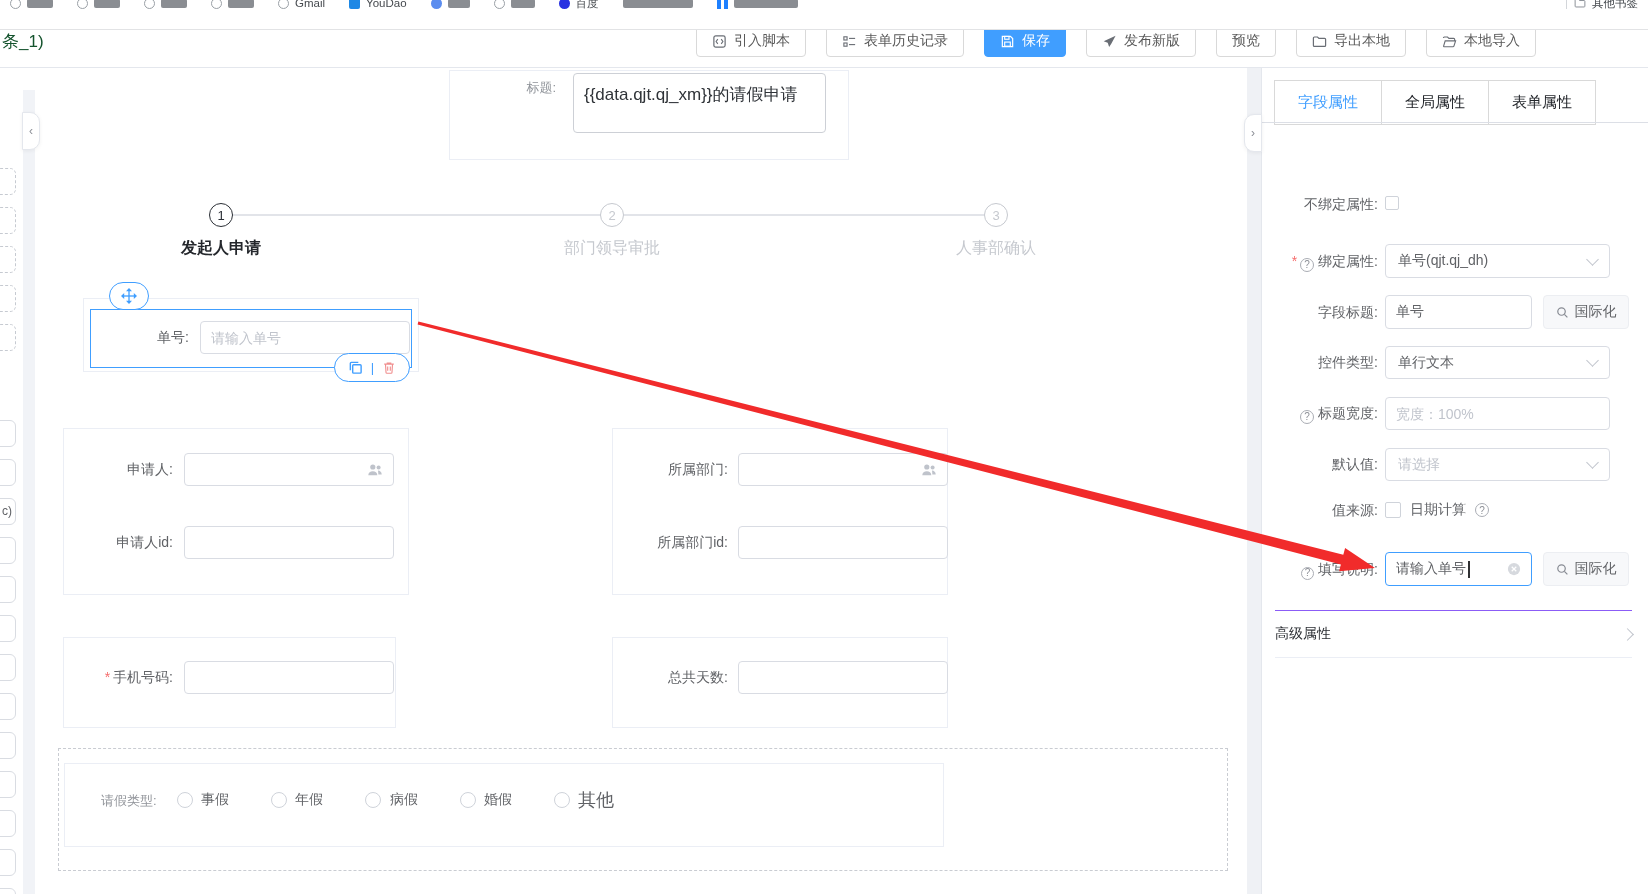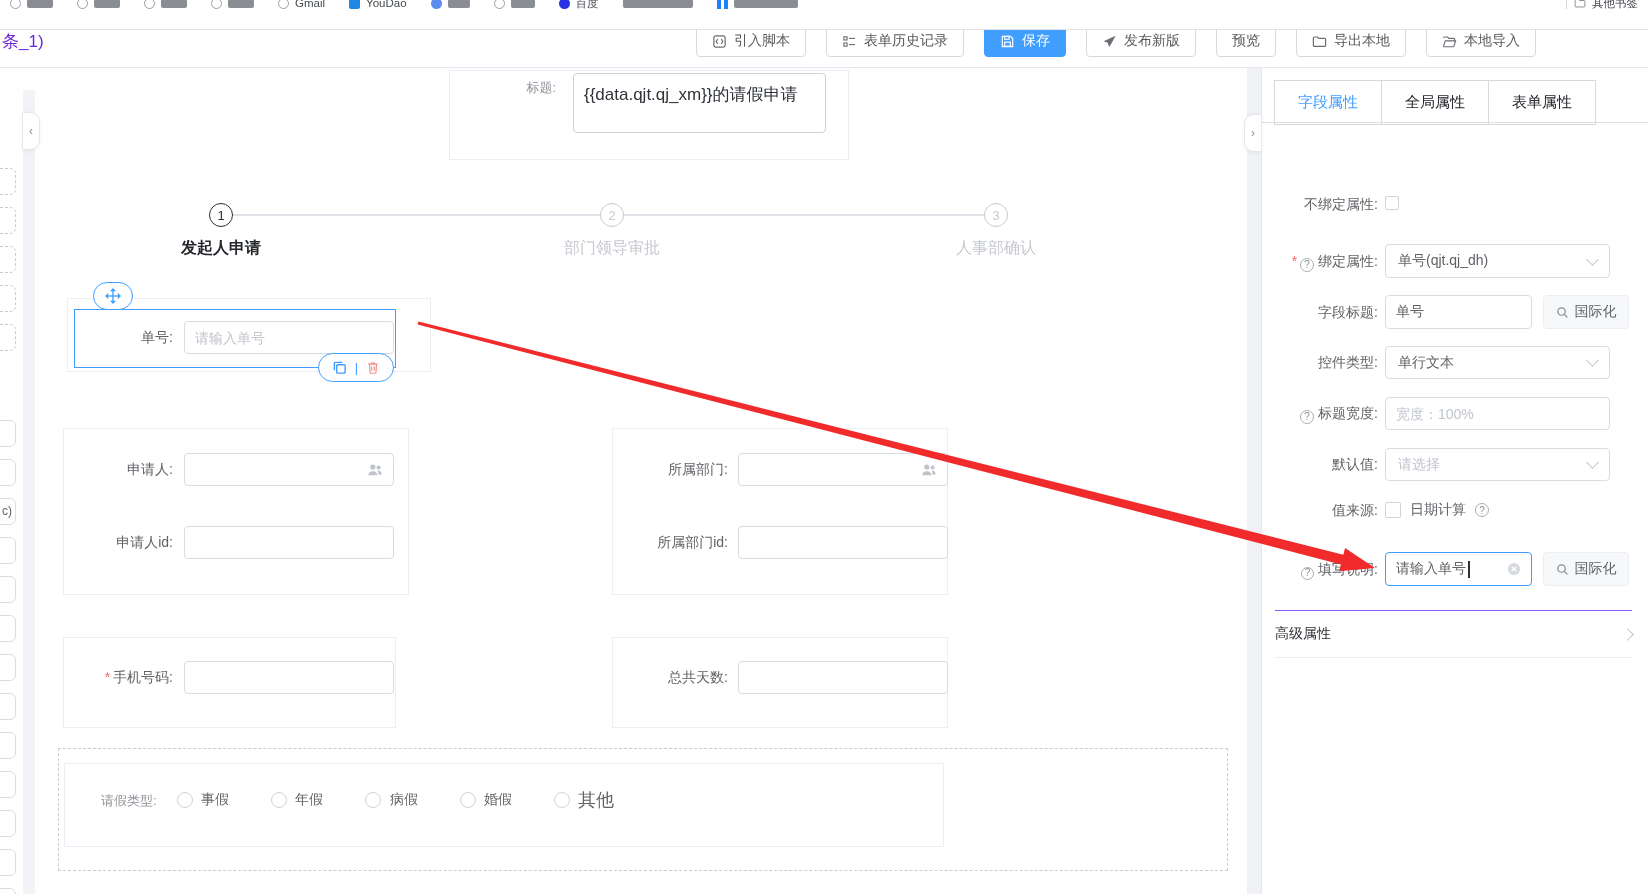--- a/index.html
+++ b/index.html
@@ -11,21 +11,21 @@
   #bmrow{position:absolute;left:10px;top:-7px;width:1628px;height:20px;display:flex;align-items:center;gap:24px}
   .bmi{display:flex;align-items:center;gap:6px;font-size:11.5px;color:#45494e;white-space:nowrap}
   .fav{width:11px;height:11px;border-radius:50%;border:1.5px solid #9aa0a6;box-sizing:border-box;flex:none}
   .fav.sq{border:0;border-radius:2px;background:#1e88e5}
   .fav.ci{border:0;background:#2932e1}
   .fav.av{border:0;background:#5b8def}
   .fav.bars{border:0;border-radius:0;background:linear-gradient(90deg,#1e80ff 40%,#fff 40%,#fff 60%,#1e80ff 60%)}
   .blob{height:9px;border-radius:2px;background:#75797f;opacity:.85}
   
   #hdr{left:0;top:14px;width:1648px;height:54px;background:#fff;border-bottom:1px solid #e4e7ed;z-index:4}
-  .formtitle{position:absolute;left:2px;top:16px;font-size:17px;color:#6d28d9}
+  .formtitle{position:absolute;left:2px;top:16px;font-size:17px;color:#14532d}
   #hbtns{position:absolute;right:112px;top:11px;display:flex;gap:20px}
   .tbtn{height:32px;display:inline-flex;align-items:center;gap:7px;padding:0 15px;border:1px solid #d9d9d9;border-radius:4px;background:#fff;font-size:14px;color:#595959;cursor:pointer;white-space:nowrap}
   .tbtn.primary{background:#409eff;border-color:#409eff;color:#fff}
   
   .inp{background:#fff;border:1px solid #d9dce3;border-radius:4px;height:33px;display:flex;align-items:center;padding:0 10px;font-size:14px;color:#606266}
   .inp input{border:0;outline:0;width:100%;font:inherit;color:#606266;background:transparent;padding:0}
   ::placeholder{color:#c0c4cc;opacity:1}
   .sel{background:#fff;border:1px solid #d9dce3;border-radius:4px;display:flex;align-items:center;padding:0 12px;font-size:14px;color:#606266}
   .chev{width:8px;height:8px;border-right:1.5px solid #c0c4cc;border-bottom:1.5px solid #c0c4cc;transform:rotate(45deg);margin-top:-4px;flex:none}
   .chev.rt{transform:rotate(-45deg);margin-top:0;margin-left:-4px}
@@ -206,21 +206,21 @@
   <div class="abs stepc" style="left:600px;top:203px">
       <span>2</span>
     </div>
   <div class="abs stepc" style="left:984px;top:203px">
       <span>3</span>
     </div>
   <div class="abs stepl on" style="left:101px;top:238px">发起人申请</div>
   <div class="abs stepl" style="left:492px;top:238px">部门领导审批</div>
   <div class="abs stepl" style="left:876px;top:238px">人事部确认</div>
 
-  <div class="abs gbox" style="left:67px;top:298px;width:364px;height:74px">
+  <div class="abs gbox" style="left:83px;top:298px;width:336px;height:74px">
     <div class="abs" style="left:6px;top:10px;width:322px;height:59px;border:1px solid #409eff"></div>
     <div class="abs flabel" style="left:27px;top:22px;width:78px">单号:</div>
     <div class="abs inp" style="left:116px;top:22px;width:210px">
       <input placeholder="请输入单号" style="">
     </div>
     <div class="abs" style="left:25px;top:-17px;width:40px;height:28px;border:1px solid #409eff;border-radius:15px;background:#fff;display:flex;align-items:center;justify-content:center">
       <svg width="16" height="16" viewBox="0 0 16 16">
           <g fill="#409eff">
             <polygon points="8,0 11,3.2 5,3.2"></polygon>
             <polygon points="8,16 11,12.8 5,12.8"></polygon>

